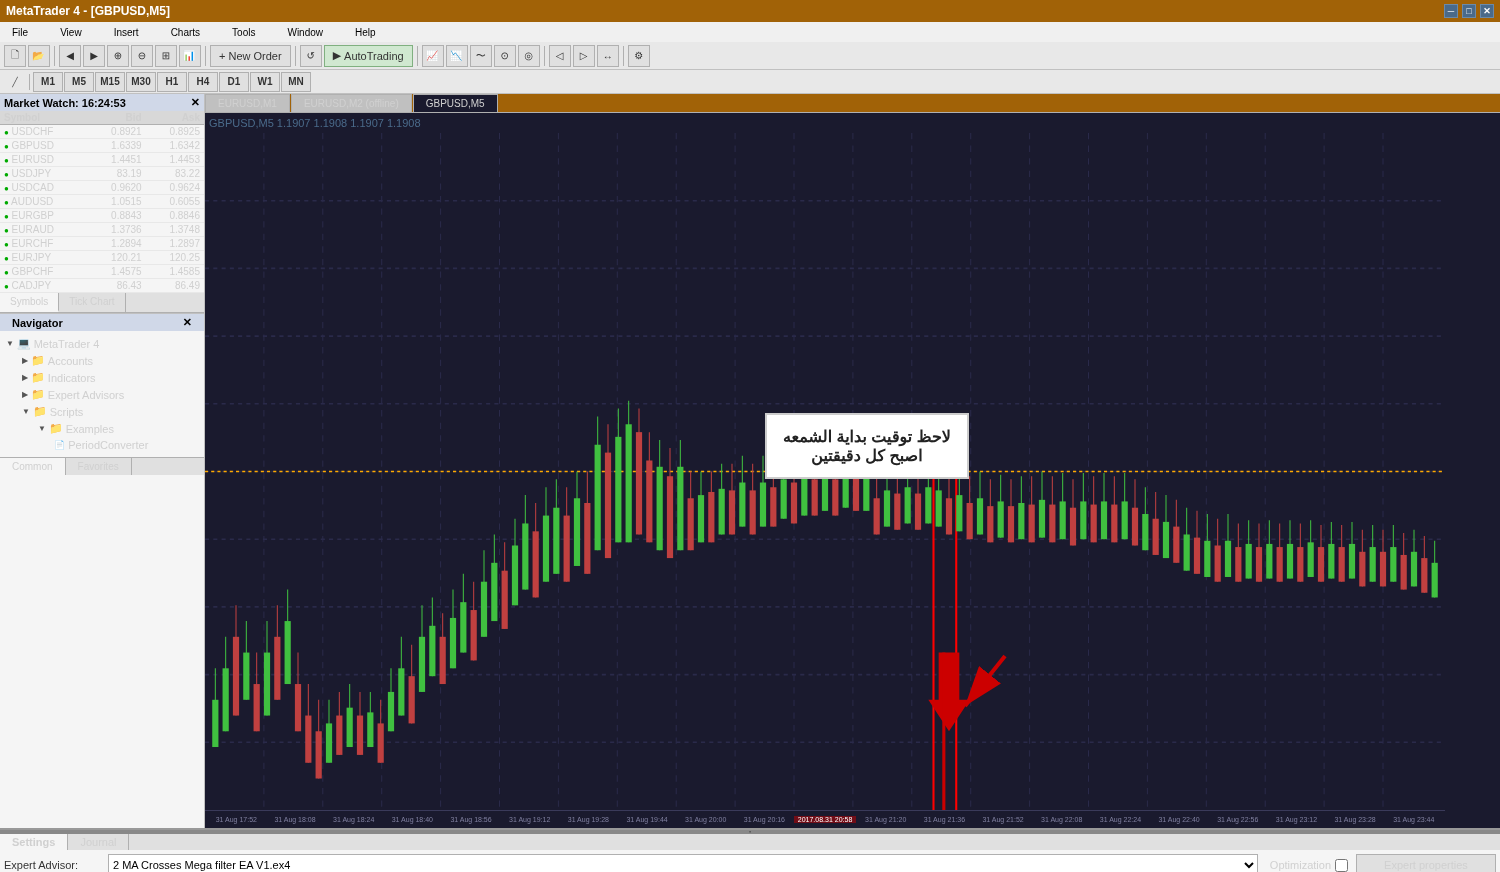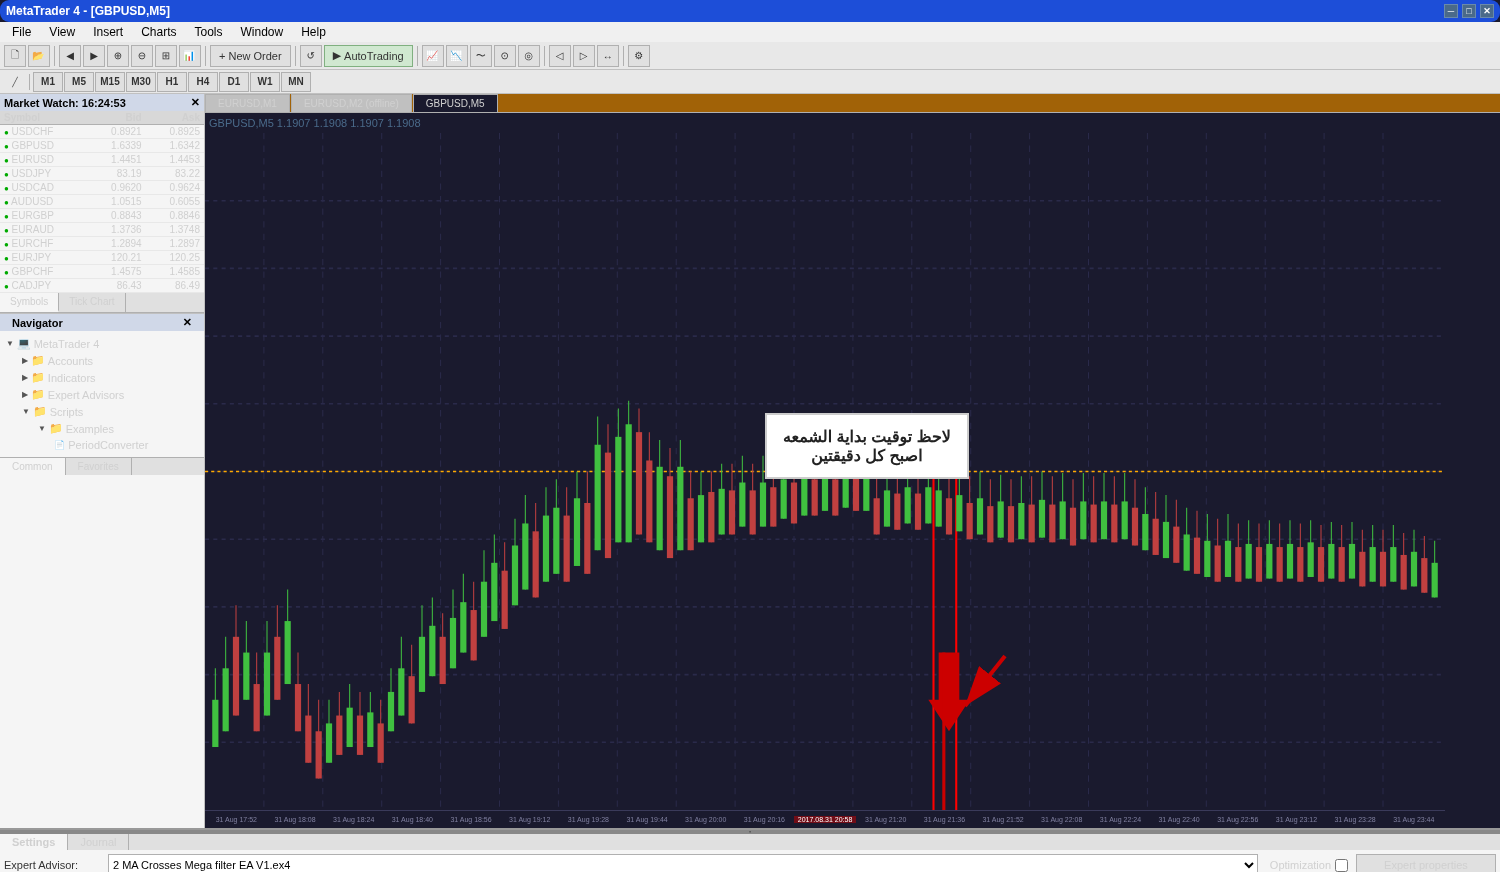--- a/index.html
+++ b/index.html
@@ -1,43 +1,42 @@
 <!DOCTYPE html>
 <html><head>
   <meta charset="utf-8">
   <style>
     * { margin: 0; padding: 0; box-sizing: border-box; }
     body { width: 1500px; height: 872px; background: #1a1a2e; font-family: 'Segoe UI', Tahoma, Arial, sans-serif; font-size: 11px; color: #d0d0d0; overflow: hidden; }
 
     
     .title-bar {
-      background: #1d4ed8;
+      background: #a16207;
       height: 22px;
       display: flex;
       align-items: center;
       justify-content: space-between;
       padding: 0 6px;
       color: #fff;
       font-size: 12px;
       font-weight: bold;
-      border-radius: 9px;
     }
     .title-bar-controls { display: flex; gap: 4px; }
     .title-btn { width: 14px; height: 14px; background: #4a6a8a; border: 1px solid #6a8aaa; cursor: pointer; display: flex; align-items: center; justify-content: center; font-size: 9px; color: #fff; }
 
     
     .menu-bar {
       background: #f0f0f0;
       height: 20px;
       display: flex;
       align-items: center;
       padding: 0 4px;
-      gap: 2px;
+      gap: 16px;
       color: #000;
-      font-size: 12px;
+      font-size: 10px;
     }
     .menu-item { padding: 2px 8px; cursor: pointer; }
 
     
     .toolbar {
       background: #e8e8e8;
       height: 28px;
       display: flex;
       align-items: center;
       padding: 0 4px;

